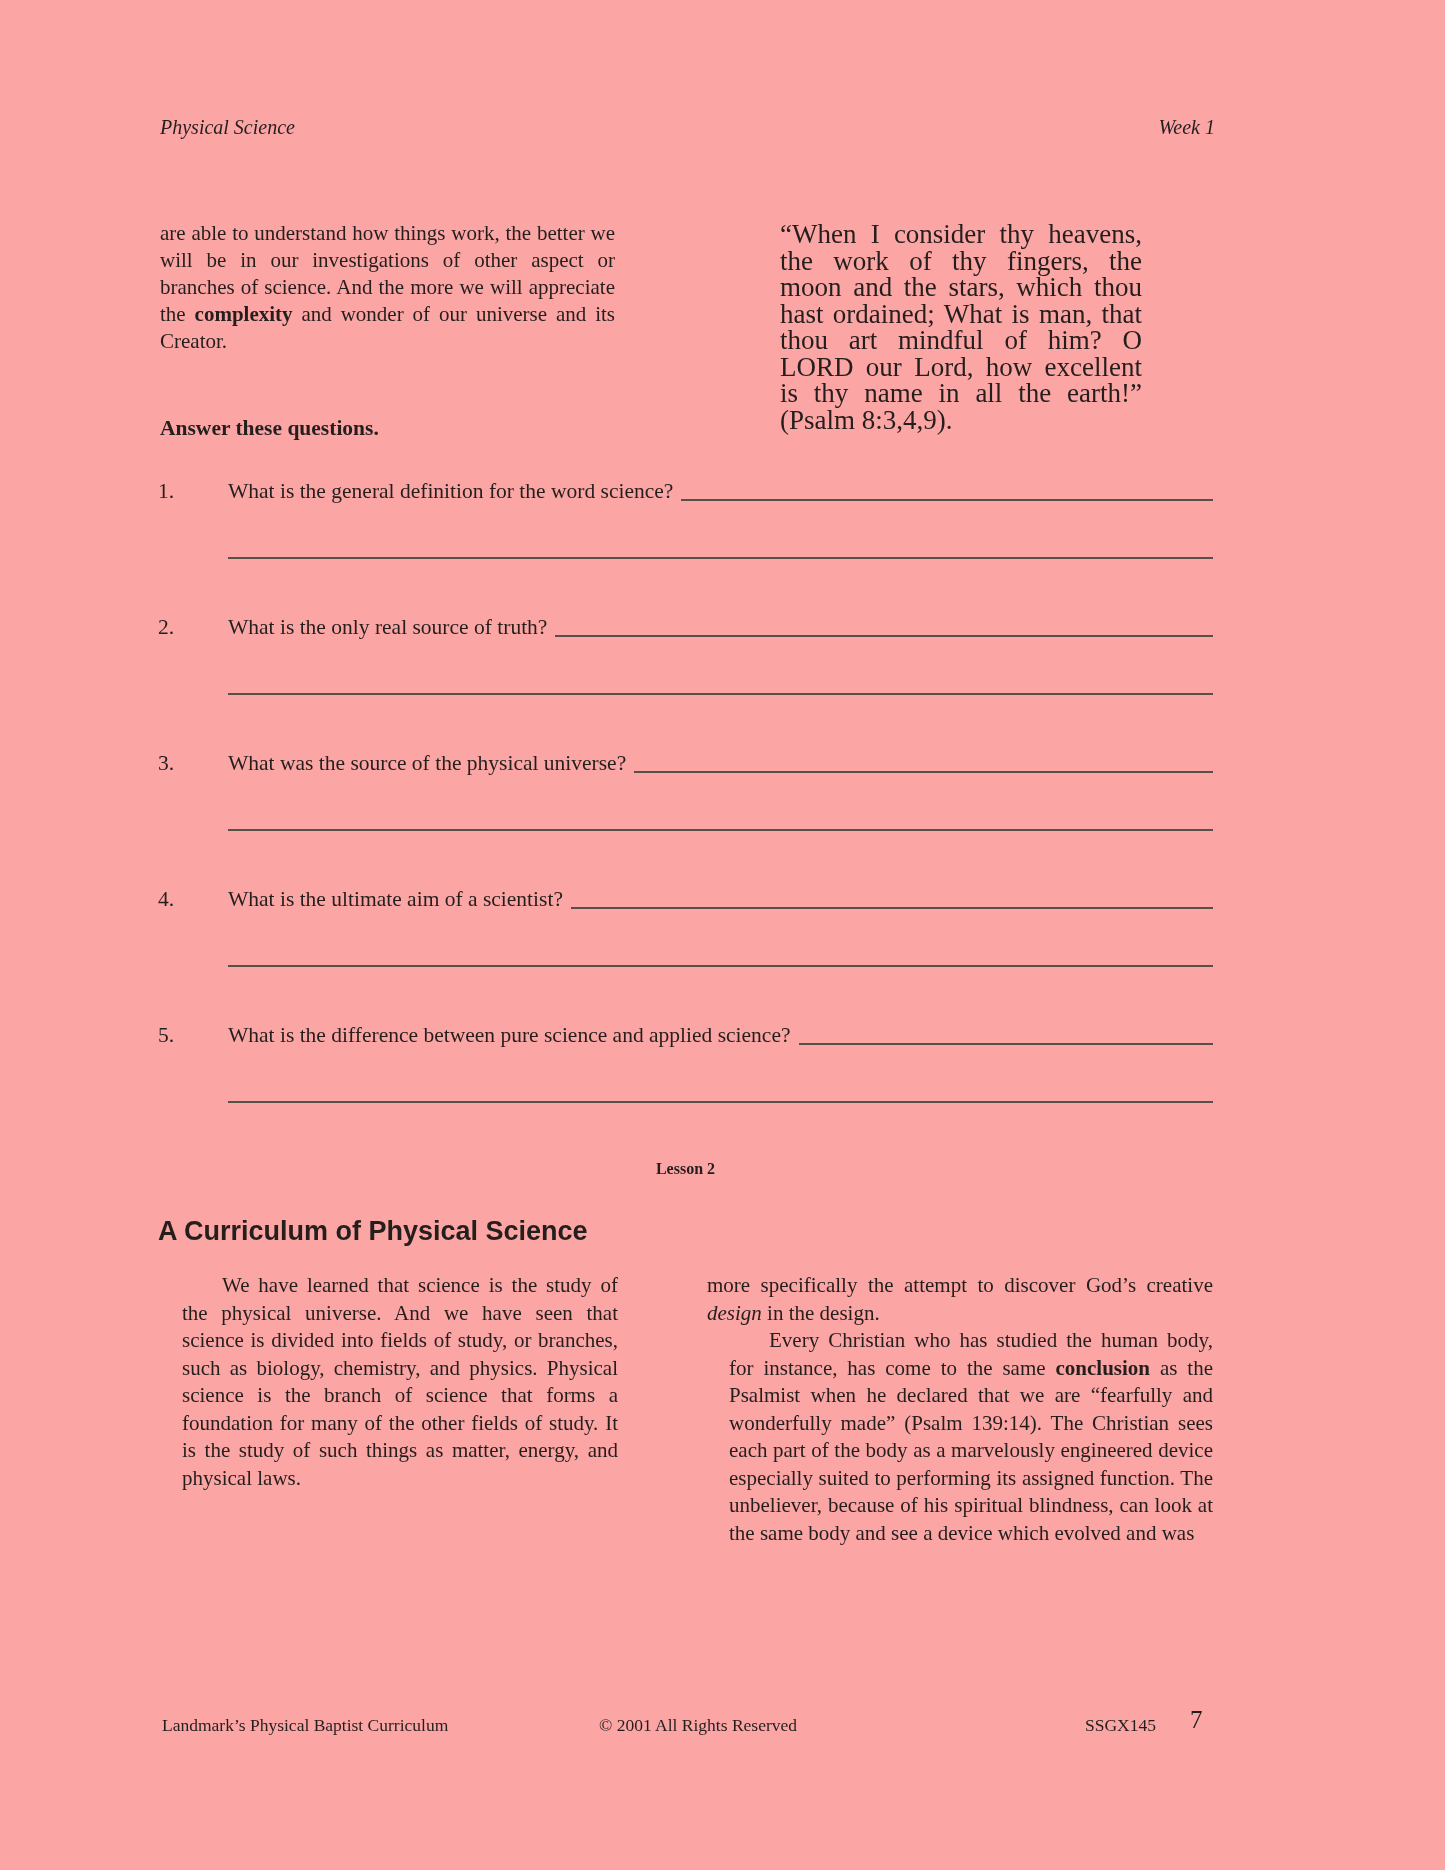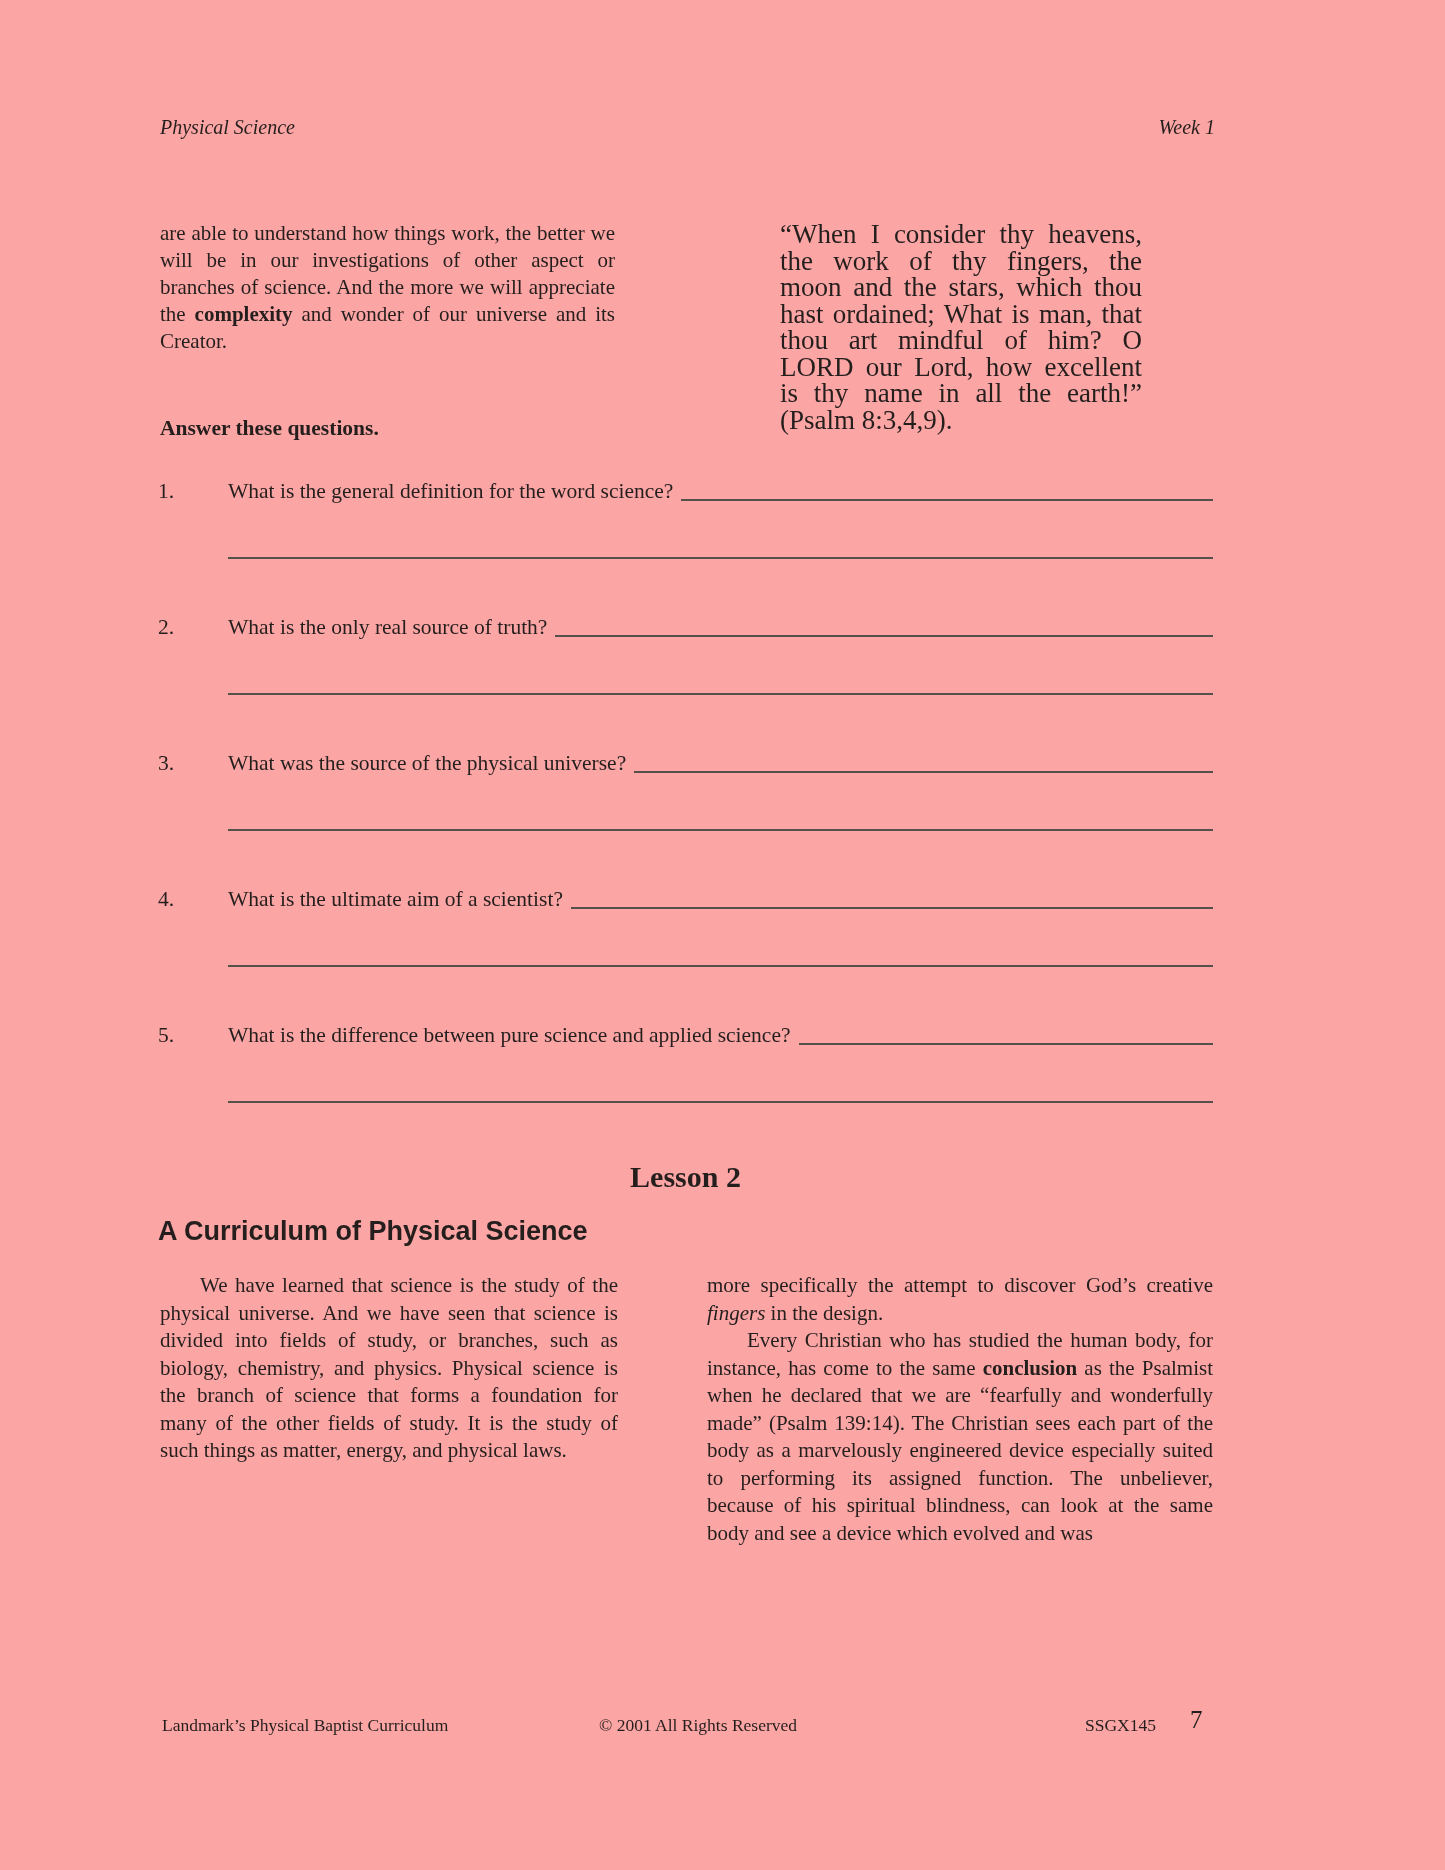--- a/index.html
+++ b/index.html
@@ -82,21 +82,21 @@
     border-bottom: 2px solid #55504a;
   }
 
   
   .lesson-title {
     position: absolute;
     top: 1160px; left: 158px;
     width: 1055px;
     text-align: center;
     font-weight: bold;
-    font-size: 30px;
+    font-size: 16px;
   }
   .section-heading {
     position: absolute;
     top: 1216px; left: 158px;
     font-family: "Liberation Sans", sans-serif;
     font-weight: bold;
     font-size: 27px;
   }
   .lesson-left {
     position: absolute;
@@ -108,21 +108,21 @@
   }
   .lesson-right {
     position: absolute;
     top: 1272px; left: 707px;
     width: 506px;
     font-size: 21px;
     line-height: 27.5px;
     text-align: justify;
   }
   .para { margin: 0; }
-  .para.indent { text-indent: 40px; }
+  .para.indent { text-indent: 40px; margin-left: 22px; }
   .para b { font-weight: bold; }
   .para i { font-style: italic; }
 
   
   .footer-left   { position: absolute; top: 1715px; left: 162px;  font-size: 17.5px; }
   .footer-center { position: absolute; top: 1715px; left: 599px;  font-size: 17.5px; }
   .footer-code   { position: absolute; top: 1715px; left: 1085px; font-size: 17.5px; }
   .footer-page   { position: absolute; top: 1706px; left: 1190px; font-size: 25px; }
 </style>
 </head>
@@ -196,21 +196,21 @@
 
   <div class="lesson-title">Lesson 2</div>
 
   <div class="section-heading">A Curriculum of Physical Science</div>
 
   <div class="lesson-left">
     <p class="para indent"><span>We have learned that science is the study of the physical universe. And we have seen that science is divided into fields of study, or branches, such as biology, chemistry, and physics. Physical science is the branch of science that forms a foundation for many of the other fields of study. It is the study of such things as matter, energy, and physical laws.</span></p>
   </div>
 
   <div class="lesson-right">
-    <p class="para"><span>more specifically the attempt to discover God’s creative </span><i>fingers</i><span> in the design.</span></p>
+    <p class="para"><span>more specifically the attempt to discover God’s creative </span><i>design</i><span> in the design.</span></p>
     <p class="para indent"><span>Every Christian who has studied the human body, for instance, has come to the same </span><b>conclusion</b><span> as the Psalmist when he declared that we are “fearfully and wonderfully made” (Psalm 139:14). The Christian sees each part of the body as a marvelously engineered device especially suited to performing its assigned function. The unbeliever, because of his spiritual blindness, can look at the same body and see a device which evolved and was</span></p>
   </div>
 
   <span class="footer-left">Landmark’s Physical Baptist Curriculum</span>
   <span class="footer-center">© 2001 All Rights Reserved</span>
   <span class="footer-code">SSGX145</span>
   <span class="footer-page">7</span>
 
 </div>
 

